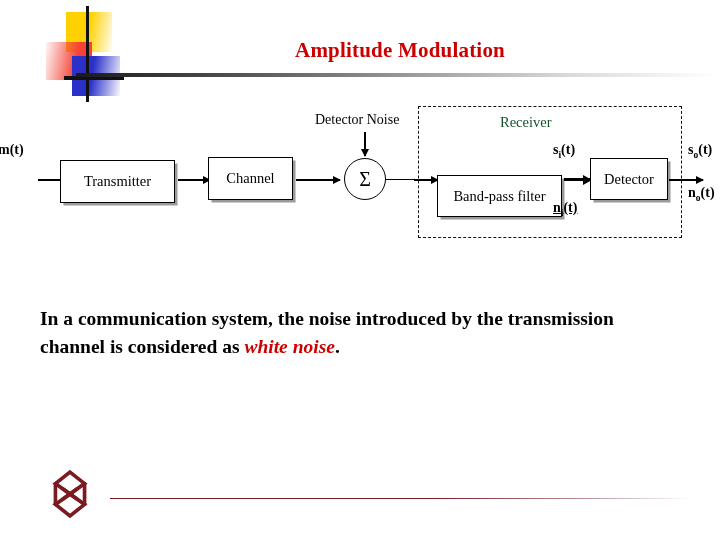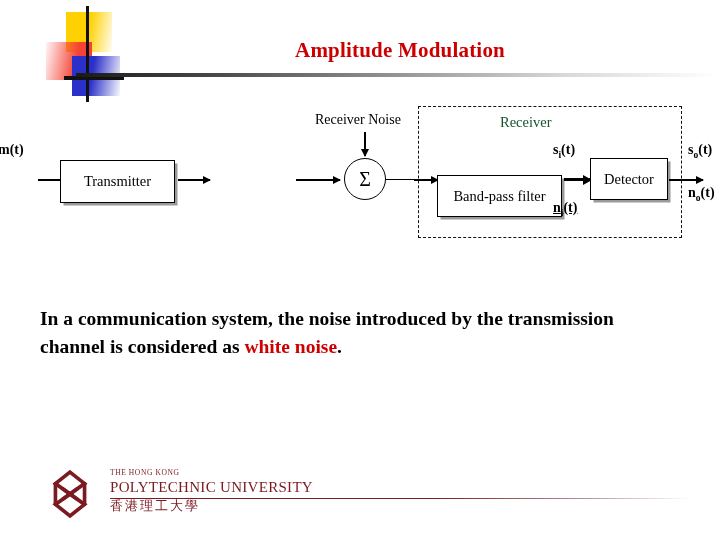--- a/index.html
+++ b/index.html
@@ -187,20 +187,21 @@
     left: 40px;
     top: 305px;
     width: 620px;
     font-size: 19.5px;
     font-weight: bold;
     line-height: 28px;
     color: #000000;
   }
   .body-text .hl {
     color: #cc0000;
+    font-style: italic;
   }
 
   
   .footer {
     position: absolute;
     left: 38px;
     top: 464px;
     width: 660px;
     height: 62px;
   }
@@ -262,24 +263,27 @@
 
     <div class="lbl lbl-bold" style="left:-2px; top:42px;">m(t)</div>
     <div class="arrow-h" style="left:38px; top:79px; width:30px;"></div>
 
     <div class="node-box" style="left:60px; top:60px; width:115px; height:43px;">
       <span>Transmitter</span>
     </div>
 
     <div class="arrow-h" style="left:178px; top:79px; width:32px;"></div>
 
+    <div class="node-box" style="left:208px; top:57px; width:85px; height:43px;">
+      <span>Channel</span>
+    </div>
 
     <div class="arrow-h" style="left:296px; top:79px; width:44px;"></div>
 
-    <div class="lbl" style="left:315px; top:12px;">Receiver Noise</div>
+    <div class="lbl" style="left:315px; top:12px;">Detector Noise</div>
     <div class="arrow-v" style="left:364px; top:32px; height:24px;"></div>
 
     <div class="sum-circle" style="left:344px; top:58px;">
       <span>Σ</span>
     </div>
 
     <div class="plain-line" style="left:386px; top:79px; width:50px;"></div>
     <div class="arrow-h" style="left:414px; top:79px; width:24px;"></div>
 
     <div class="receiver-box" style="left:418px; top:6px; width:264px; height:132px;"></div>
@@ -322,21 +326,16 @@
         <g fill="none" stroke="#7a1a21" stroke-width="7" stroke-linecap="round">
           <path d="M50 8 L78 30 L50 50 L22 30 Z"></path>
           <path d="M50 50 L78 70 L50 92 L22 70 Z"></path>
           <path d="M22 30 L22 70"></path>
           <path d="M78 30 L78 70"></path>
           <path d="M36 40 L64 60"></path>
           <path d="M64 40 L36 60"></path>
         </g>
       </svg>
     </div>
-    <div class="uni-text">
-      <div class="uni-line1">THE HONG KONG</div>
-      <div class="uni-line2">POLYTECHNIC UNIVERSITY</div>
-      <div class="uni-cn">香港理工大學</div>
-    </div>
     <div class="footer-rule"></div>
   </div>
 
 </div>
 
 </body></html>

